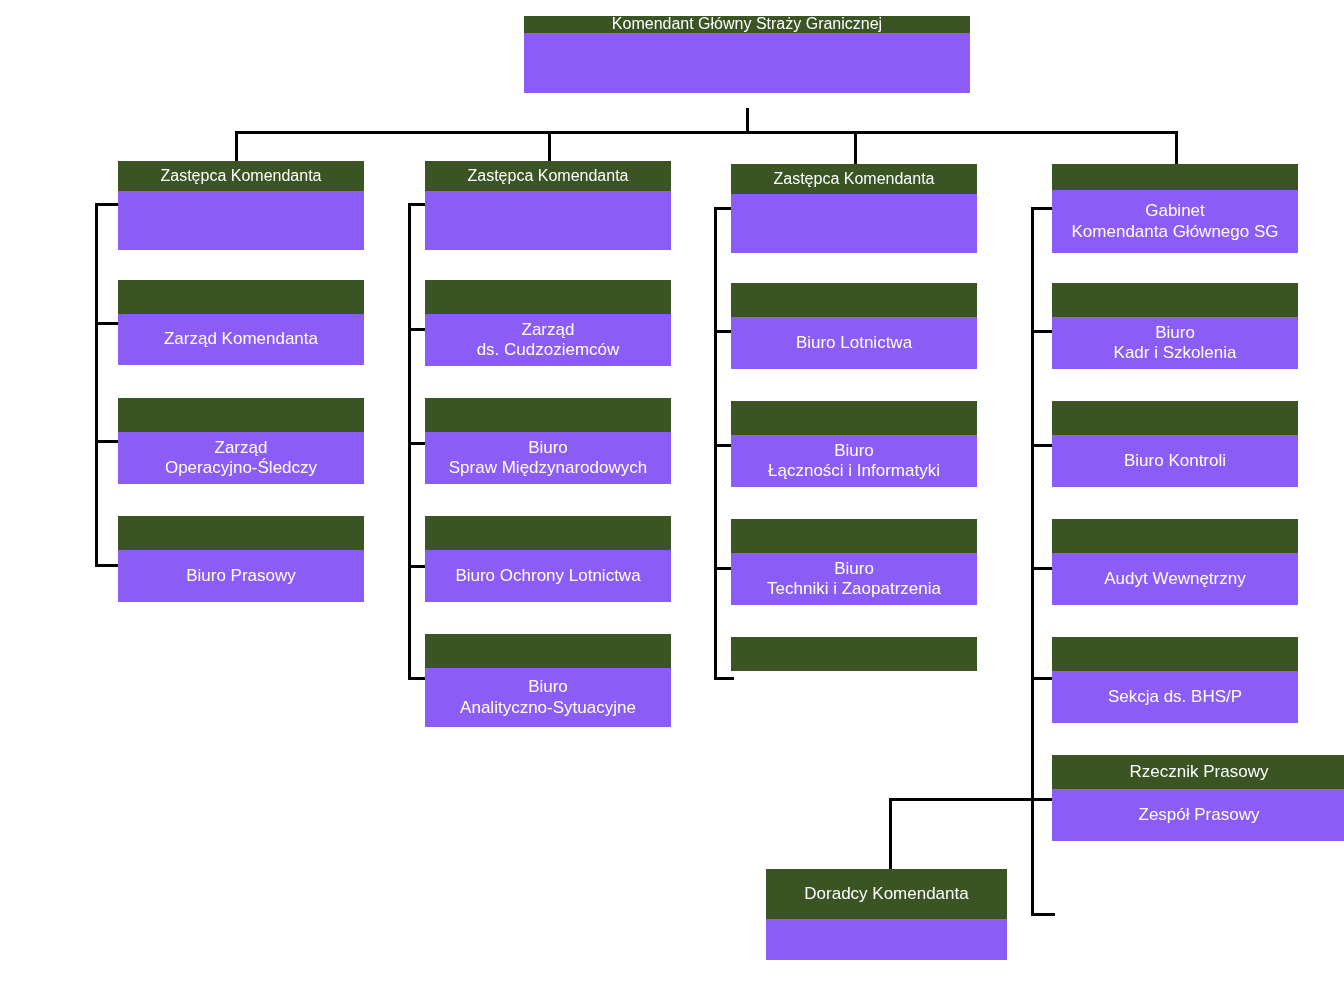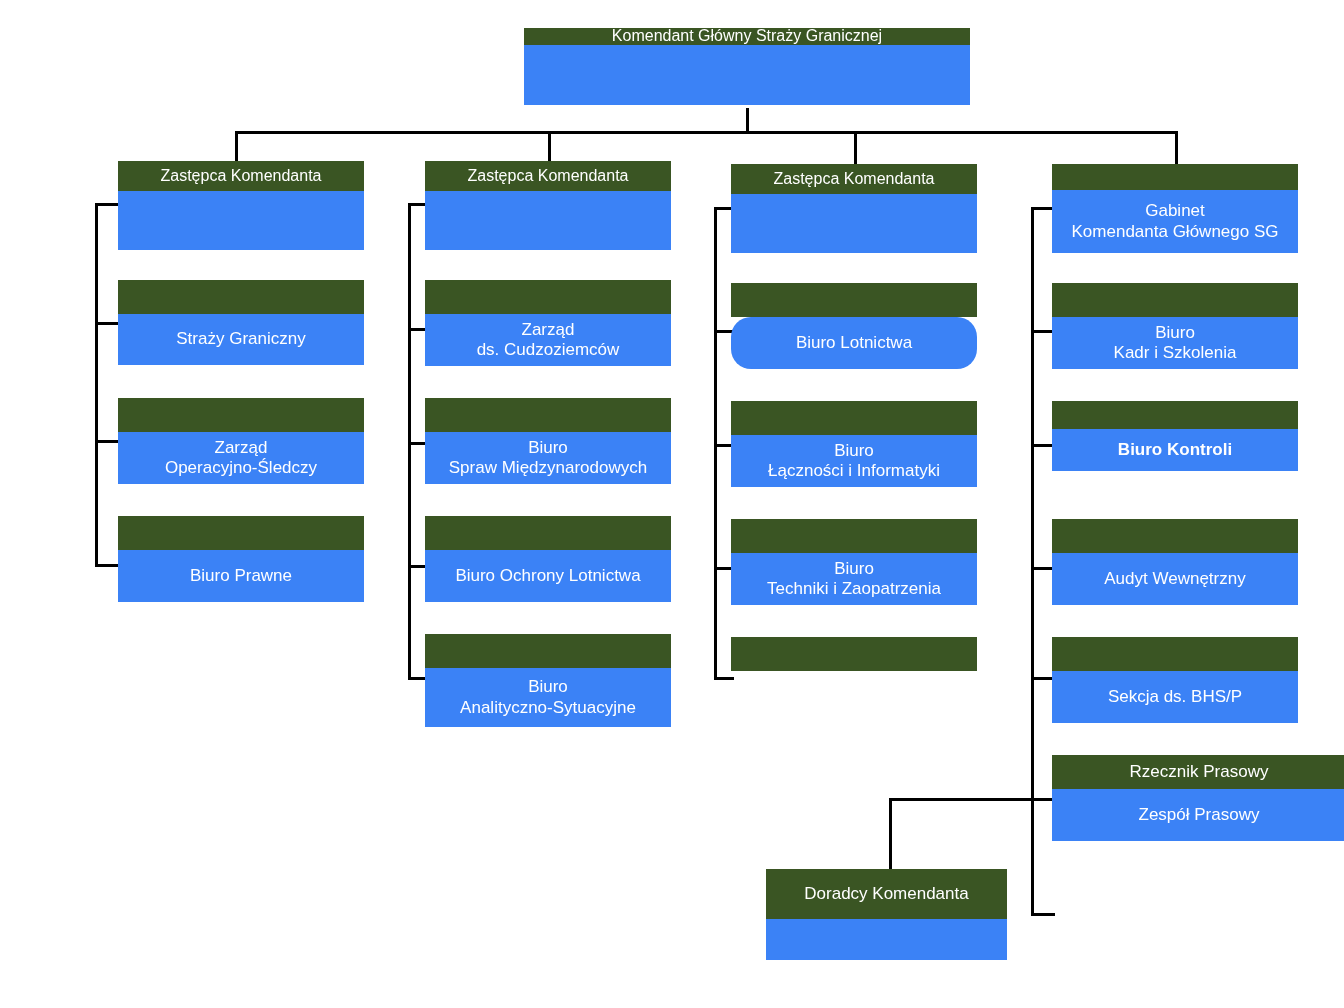--- a/index.html
+++ b/index.html
@@ -33,21 +33,21 @@
     display: flex;
     align-items: center;
     justify-content: center;
     text-align: center;
     color: #ffffff;
     line-height: 1.18;
     padding: 0 6px;
     white-space: pre-line;
   }
   .band.dark  { background: #3a5523; }
-  .band.light { background: #3b82f6; }
+  .band.light { background: #8b5cf6; }
 
   .band.t-top    { font-size: 16px; }
   .band.t-body   { font-size: 17px; }
   .band.t-empty  { font-size: 0; }
 
   
   .line {
     position: absolute;
     background: #000000;
   }
@@ -94,40 +94,40 @@
   <div class="line h" style="left:1031px; top:444px; width:24px;"></div>
   <div class="line h" style="left:1031px; top:567px; width:24px;"></div>
   <div class="line h" style="left:1031px; top:677px; width:24px;"></div>
   <div class="line h" style="left:1031px; top:798px; width:24px;"></div>
   <div class="line h" style="left:1031px; top:913px; width:24px;"></div>
 
   <div class="line h" style="left:889px; top:798px; width:145px;"></div>
   <div class="line v" style="left:889px; top:798px; height:73px;"></div>
 
   <div class="node" style="left:524px; top:16px; width:446px; height:92px;">
-    <div class="band dark t-top" style="height:17px;margin-top:12px;">Komendant Główny Straży Granicznej</div>
+    <div class="band dark t-top" style="height:17px;">Komendant Główny Straży Granicznej</div>
     <div class="band light t-empty" style="height:60px;"></div>
   </div>
 
   <div class="node" style="left:118px; top:161px; width:246px; height:89px;">
     <div class="band dark t-top" style="height:30px;">Zastępca Komendanta</div>
     <div class="band light t-empty" style="height:59px;"></div>
   </div>
   <div class="node" style="left:118px; top:280px; width:246px; height:85px;">
     <div class="band dark t-empty" style="height:34px;"></div>
-    <div class="band light t-body" style="height:51px;">Straży Graniczny</div>
+    <div class="band light t-body" style="height:51px;">Zarząd Komendanta</div>
   </div>
   <div class="node" style="left:118px; top:398px; width:246px; height:86px;">
     <div class="band dark t-empty" style="height:34px;"></div>
     <div class="band light t-body" style="height:52px;">Zarząd
 Operacyjno-Śledczy</div>
   </div>
   <div class="node" style="left:118px; top:516px; width:246px; height:86px;">
     <div class="band dark t-empty" style="height:34px;"></div>
-    <div class="band light t-body" style="height:52px;">Biuro Prawne</div>
+    <div class="band light t-body" style="height:52px;">Biuro Prasowy</div>
   </div>
 
   <div class="node" style="left:425px; top:161px; width:246px; height:89px;">
     <div class="band dark t-top" style="height:30px;">Zastępca Komendanta</div>
     <div class="band light t-empty" style="height:59px;"></div>
   </div>
   <div class="node" style="left:425px; top:280px; width:246px; height:86px;">
     <div class="band dark t-empty" style="height:34px;"></div>
     <div class="band light t-body" style="height:52px;">Zarząd
 ds. Cudzoziemców</div>
@@ -146,21 +146,21 @@
     <div class="band light t-body" style="height:59px;">Biuro
 Analityczno-Sytuacyjne</div>
   </div>
 
   <div class="node" style="left:731px; top:164px; width:246px; height:89px;">
     <div class="band dark t-top" style="height:30px;">Zastępca Komendanta</div>
     <div class="band light t-empty" style="height:59px;"></div>
   </div>
   <div class="node" style="left:731px; top:283px; width:246px; height:86px;">
     <div class="band dark t-empty" style="height:34px;"></div>
-    <div class="band light t-body" style="height:52px;border-radius:20px;">Biuro Lotnictwa</div>
+    <div class="band light t-body" style="height:52px;">Biuro Lotnictwa</div>
   </div>
   <div class="node" style="left:731px; top:401px; width:246px; height:86px;">
     <div class="band dark t-empty" style="height:34px;"></div>
     <div class="band light t-body" style="height:52px;">Biuro
 Łączności i Informatyki</div>
   </div>
   <div class="node" style="left:731px; top:519px; width:246px; height:86px;">
     <div class="band dark t-empty" style="height:34px;"></div>
     <div class="band light t-body" style="height:52px;">Biuro
 Techniki i Zaopatrzenia</div>
@@ -172,21 +172,21 @@
   <div class="node" style="left:1052px; top:164px; width:246px; height:89px;">
     <div class="band dark t-empty" style="height:26px;"></div>
     <div class="band light t-body" style="height:63px;">Gabinet
 Komendanta Głównego SG</div>
   </div>
   <div class="node" style="left:1052px; top:283px; width:246px; height:86px;">
     <div class="band dark t-empty" style="height:34px;"></div>
     <div class="band light t-body" style="height:52px;">Biuro
 Kadr i Szkolenia</div>
   </div>
-  <div class="node" style="left:1052px; top:401px; width:246px; height:70px;font-weight:bold;">
+  <div class="node" style="left:1052px; top:401px; width:246px; height:86px;">
     <div class="band dark t-empty" style="height:34px;"></div>
     <div class="band light t-body" style="height:52px;">Biuro Kontroli</div>
   </div>
   <div class="node" style="left:1052px; top:637px; width:246px; height:86px;">
     <div class="band dark t-empty" style="height:34px;"></div>
     <div class="band light t-body" style="height:52px;">Sekcja ds. BHS/P</div>
   </div>
   <div class="node" style="left:1052px; top:519px; width:246px; height:86px;">
     <div class="band dark t-empty" style="height:34px;"></div>
     <div class="band light t-body" style="height:52px;">Audyt Wewnętrzny</div>

